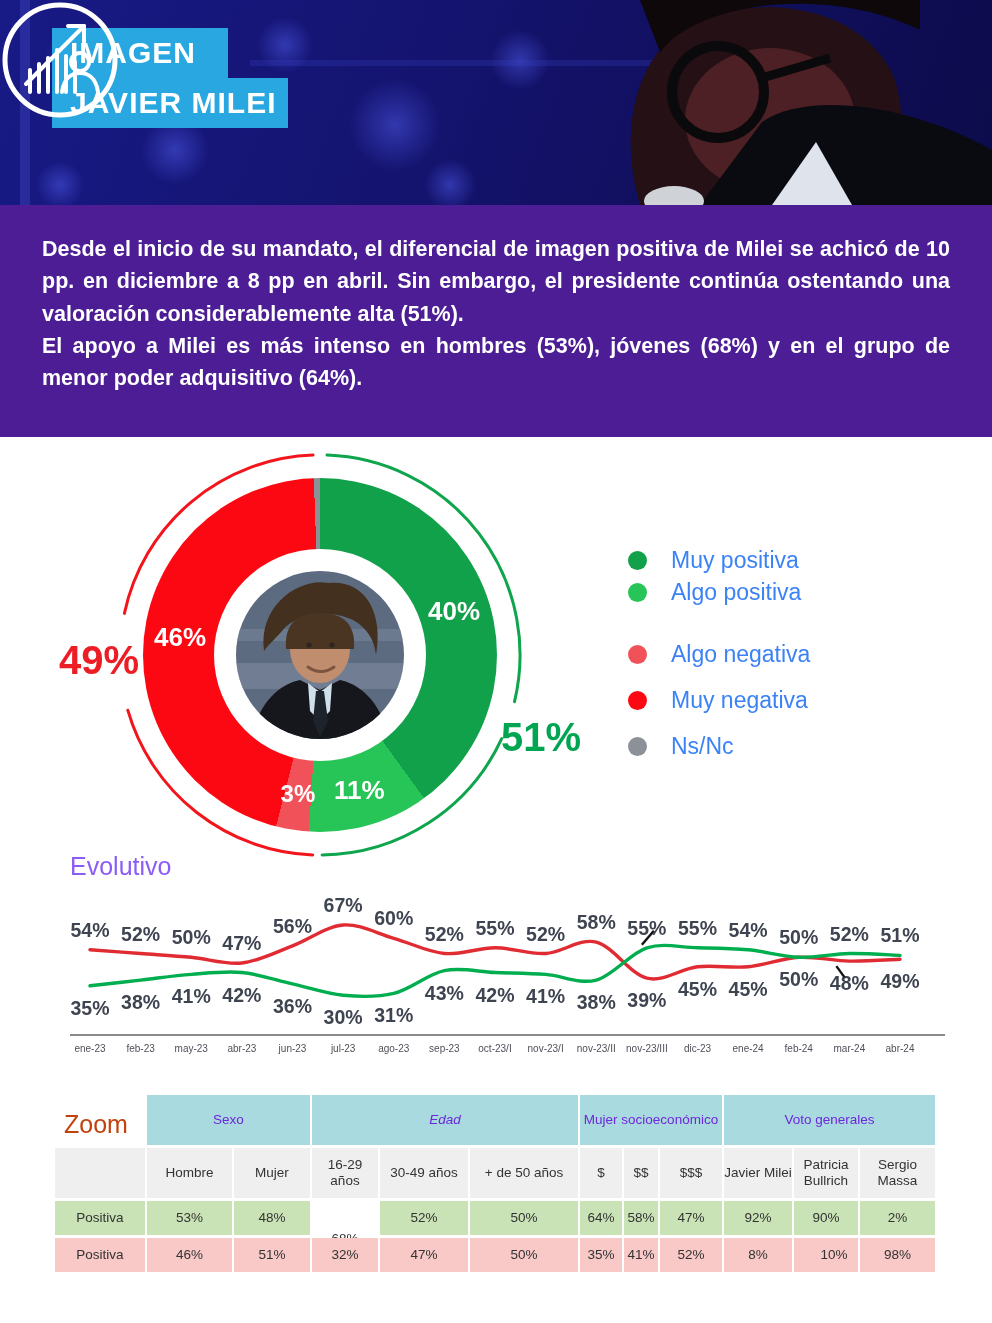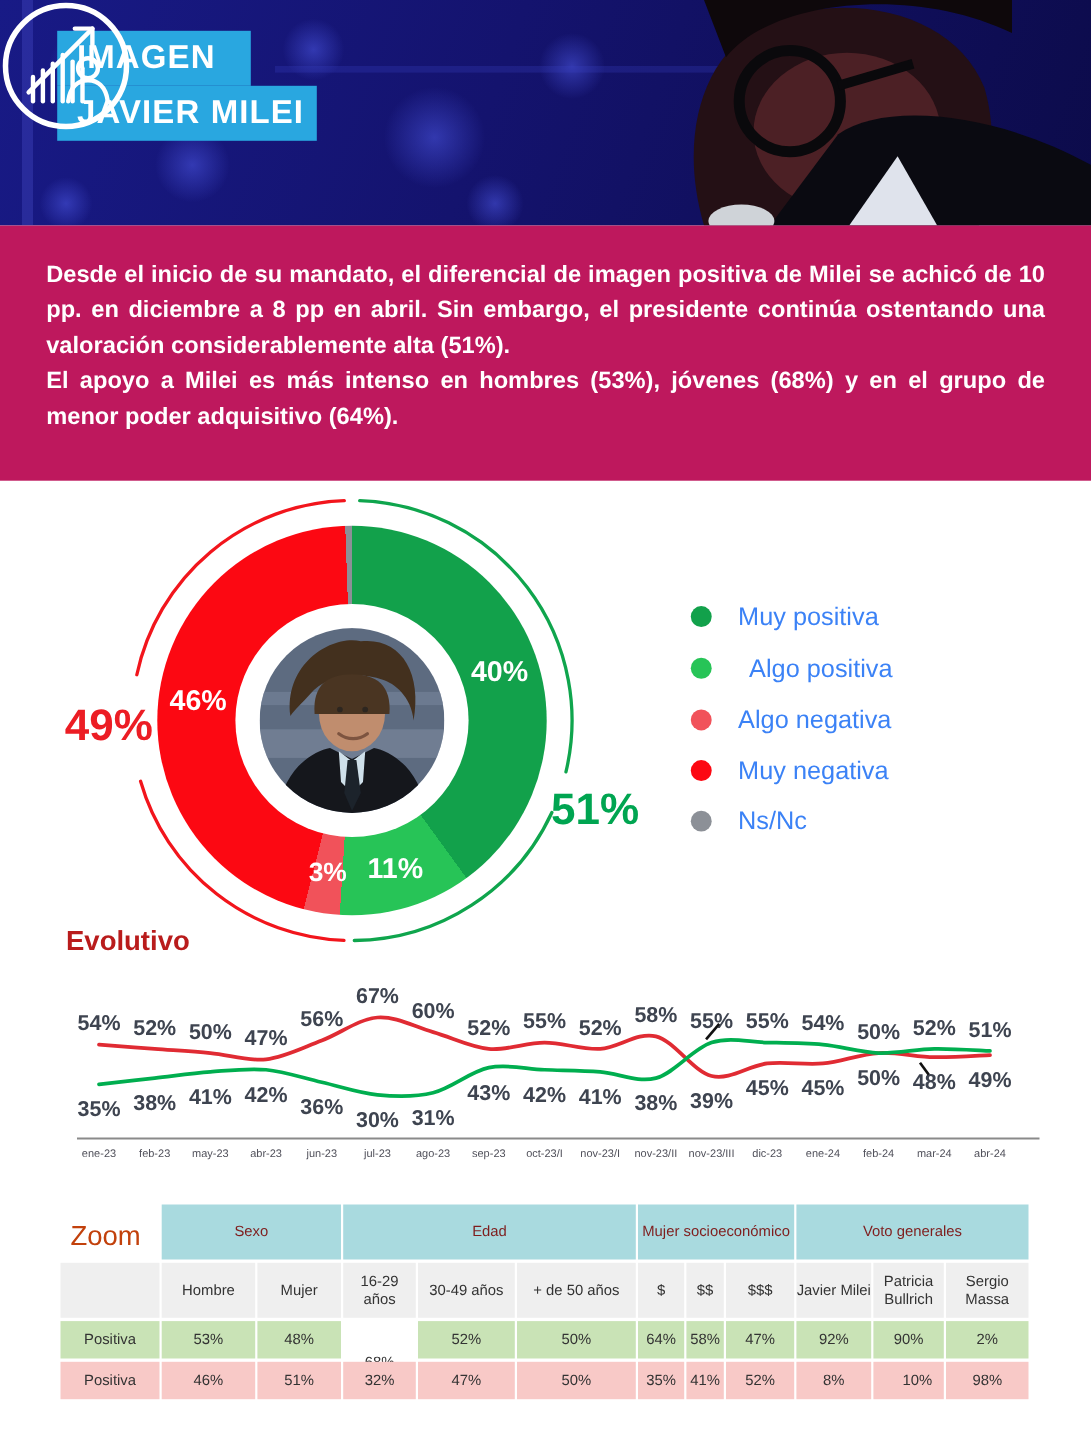--- a/index.html
+++ b/index.html
@@ -11,21 +11,21 @@
        background:linear-gradient(110deg,#181a86 0%,#14136e 45%,#0c0b4a 100%);}
   .hdr svg{position:absolute;left:0;top:0;}
   .title-block{position:absolute;left:52px;top:28px;z-index:3;}
   .tb{background:#29a7e0;display:flex;align-items:center;padding-left:18px;box-sizing:border-box;}
   .tb-1{width:176px;height:50px;}
   .tb-2{width:236px;height:50px;}
   .tb span{color:#fff;font-weight:bold;font-size:30px;letter-spacing:1px;}
   .logo{position:absolute;left:829px;top:33px;z-index:3;}
 
   
-  .intro{position:absolute;left:0;top:205px;width:992px;height:232px;background:#be185d;
+  .intro{position:absolute;left:0;top:205px;width:992px;height:232px;background:#4c1d95;
          box-sizing:border-box;padding:28px 42px 0 42px;}
   .intro p{margin:0;color:#ffffff;font-weight:bold;font-size:21.5px;line-height:1.5;
            text-align:justify;}
 
   
   .donut-sec{position:absolute;left:0;top:437px;width:992px;height:440px;}
   .outer-arcs{position:absolute;left:0;top:-2px;pointer-events:none;}
   .donut{position:absolute;left:143px;top:41px;width:354px;height:354px;border-radius:50%;}
   .donut-hole{position:absolute;left:214px;top:112px;width:212px;height:212px;border-radius:50%;
               background:#ffffff;}
@@ -34,35 +34,35 @@
              font-size:26px;white-space:nowrap;}
   .total{position:absolute;transform:translate(-50%,-50%);font-weight:bold;font-size:40px;}
   .total-neg{left:99px;top:223px;color:#ec1d24;}
   .total-pos{left:541px;top:300px;color:#00a551;}
   .legend-item{position:absolute;left:628px;display:flex;align-items:center;height:26px;}
   .legend-item .dot{width:19px;height:19px;border-radius:50%;margin-right:24px;flex:0 0 auto;}
   .legend-item .lbl{font-size:23px;color:#3b82f6;}
 
   
   .evo-sec{position:absolute;left:0;top:838px;width:992px;height:250px;}
-  .evo-sec h2{position:absolute;left:60px;top:4px;margin:0;font-size:25px;color:#b91c1c;
-              font-weight:bold;}
+  .evo-sec h2{position:absolute;left:60px;top:4px;margin:10px;font-size:25px;color:#8b5cf6;
+              font-weight:normal;}
   #line-chart{position:absolute;left:0;top:52px;}
   .val-label{font-size:19.5px;font-weight:bold;fill:#3e4450;}
   .axis-label{font-size:10px;fill:#50505a;}
 
   
   .zoom-sec{position:absolute;left:0;top:1090px;width:992px;height:220px;}
   .zoom-sec h2{position:absolute;left:58px;top:14px;margin:6px;font-size:25px;color:#c2410c;
                font-weight:normal;}
   .zoom-table{position:absolute;left:55px;top:5px;display:grid;
               grid-template-rows:50px 50px 34px 34px;row-gap:3px;column-gap:2px;}
   .zcell{display:flex;align-items:center;justify-content:center;text-align:center;
          font-size:13.5px;color:#333;line-height:1.15;}
-  .zgroup{background:#a9dadf;color:#7f1d1d;}
+  .zgroup{background:#a9dadf;color:#6d28d9;}
   .zsub{background:#efefef;}
   .zpos{background:#c9e3b6;}
   .zneg{background:#f8c9c7;}
 </style>
 </head>
 <body>
 
 <div class="page">
 
   <div class="hdr">
@@ -160,21 +160,21 @@
       </div>
 
     <div class="total total-neg">49%</div>
     <div class="total total-pos">51%</div>
 
     <div id="legend">
         <div class="legend-item" style="top: 110px;">
           <span class="dot" style="background: rgb(18, 161, 75);"></span>
           <span class="lbl">Muy positiva</span>
         </div>
-        <div class="legend-item" style="top: 157px; gap: 10px;">
+        <div class="legend-item" style="top: 142px;">
           <span class="dot" style="background: rgb(39, 196, 87);"></span>
           <span class="lbl">Algo positiva</span>
         </div>
         <div class="legend-item" style="top: 204px;">
           <span class="dot" style="background: rgb(241, 82, 90);"></span>
           <span class="lbl">Algo negativa</span>
         </div>
         <div class="legend-item" style="top: 250px; text-align: right;">
           <span class="dot" style="background: rgb(252, 8, 18);"></span>
           <span class="lbl">Muy negativa</span>
@@ -245,21 +245,21 @@
         <text x="900" y="98.19999999999999" text-anchor="middle" class="val-label">49%</text>
         <line x1="653.875" y1="40.8" x2="641.875" y2="54.8" stroke="#111" stroke-width="2.4"></line>
         <line x1="844.375" y1="87.1" x2="836.375" y2="76.1" stroke="#111" stroke-width="2.4"></line>
       </svg>
   </div>
 
   <div class="zoom-sec">
     <h2>Zoom</h2>
     <div id="zoom-table" class="zoom-table" style="grid-template-columns: 90px 85px 76px 66px 88px 108px 42px 34px 62px 68px 64px 75px;">
         <div class="zcell zgroup" style="grid-area: 1 / 2 / auto / span 2;">Sexo</div>
-        <div class="zcell zgroup" style="grid-area: 1 / 4 / auto / span 3;">Edad</div>
+        <div class="zcell zgroup" style="grid-area: 1 / 4 / auto / span 3; font-style: italic;">Edad</div>
         <div class="zcell zgroup" style="grid-area: 1 / 7 / auto / span 3;">Mujer socioeconómico</div>
         <div class="zcell zgroup" style="grid-area: 1 / 10 / auto / span 3; text-align: center;">Voto generales</div>
         <div class="zcell zsub" style="grid-area: 2 / 1;"></div>
         <div class="zcell zsub" style="grid-area: 2 / 2;">Hombre</div>
         <div class="zcell zsub" style="grid-area: 2 / 3;">Mujer</div>
         <div class="zcell zsub" style="grid-area: 2 / 4;">16-29 años</div>
         <div class="zcell zsub" style="grid-area: 2 / 5;">30-49 años</div>
         <div class="zcell zsub" style="grid-area: 2 / 6;">+ de 50 años</div>
         <div class="zcell zsub" style="grid-area: 2 / 7;">$</div>
         <div class="zcell zsub" style="grid-area: 2 / 8;">$$</div>

